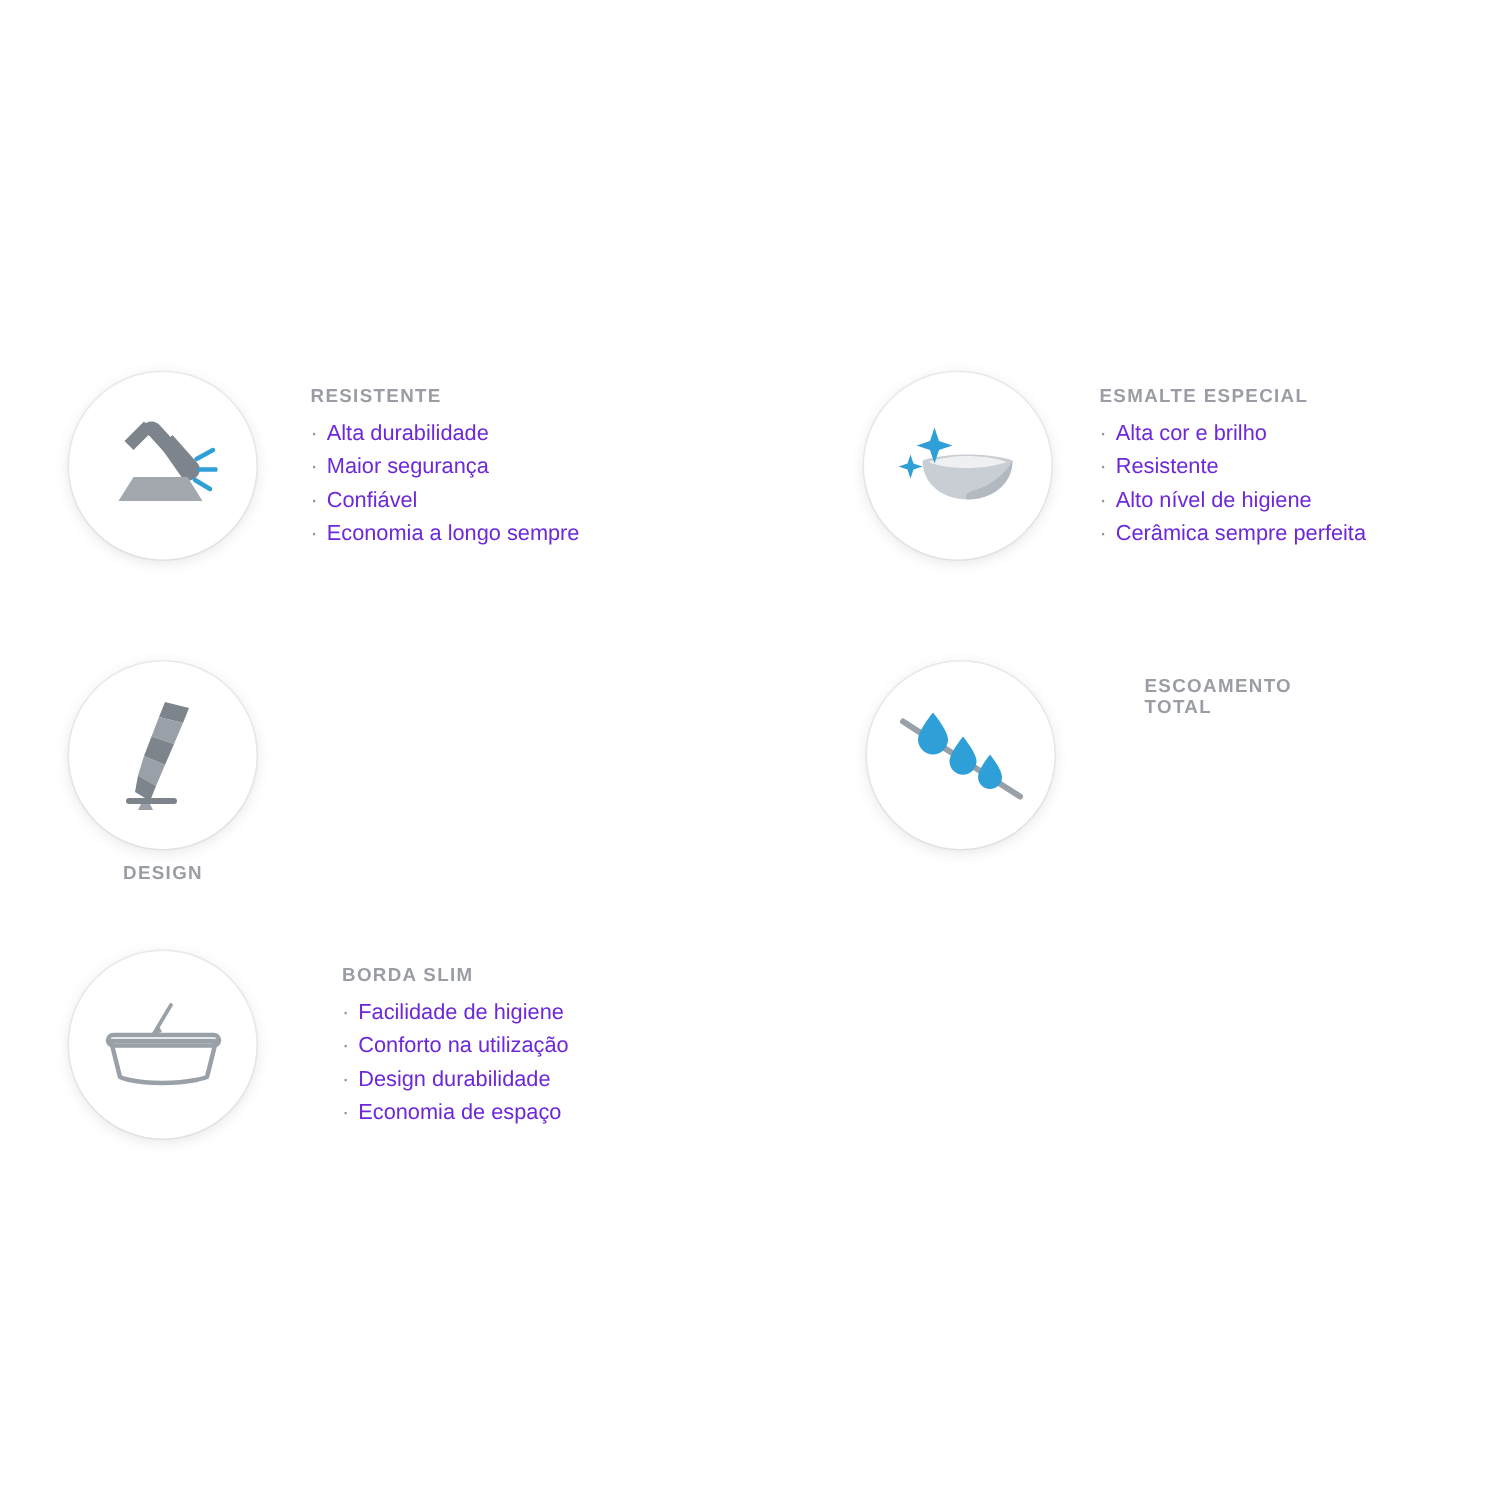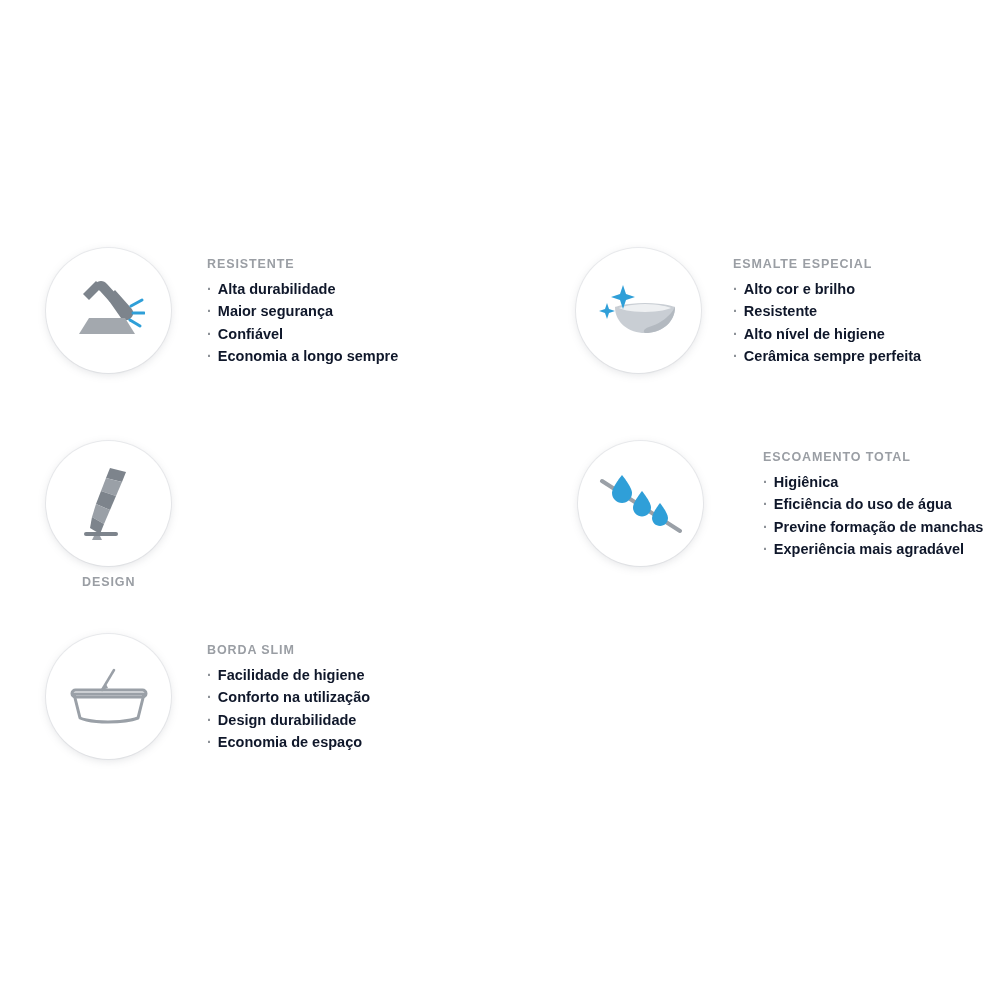--- a/index.html
+++ b/index.html
@@ -43,42 +43,41 @@
   }
   .icon-badge svg { display: block; }
 
   .text-col {
     padding-top: 9px;
   }
   .r1c1 .text-col { margin-left: 36px; }
   .r1c2 .text-col { margin-left: 32px; }
   .r2c1 .text-col { margin-left: 36px; }
   .r2c2 .text-col { margin-left: 32px; }
-  .r3c1 .text-col { margin-left: 36px; }
+  .r3c1 .text-col { margin-left: 57px; }
 
   .feat-title {
     font-size: 12.5px;
     font-weight: bold;
     letter-spacing: 0.9px;
     color: #9a9ea4;
     margin: 0 0 10px 0;
     text-transform: uppercase;
   }
   .feat-list {
     list-style: none;
     margin: 0;
     padding: 0;
   }
   .feat-list li {
     font-size: 14.5px;
-    color: #0f172a;
+    color: #6d28d9;
     line-height: 1.2;
     margin-bottom: 5px;
     white-space: nowrap;
-    font-weight: bold;
   }
   .feat-list li::before {
     content: "\00B7";
     margin-right: 6px;
     color: #8d9298;
   }
 </style>
 </head>
 <body>
 
@@ -125,21 +124,21 @@
           <g fill="#2f9fd8">
             <path d="M24 4 L27 13 L36 16 L27 19 L24 28 L21 19 L12 16 L21 13 Z"></path>
             <path d="M8 22 L10 28 L16 30 L10 32 L8 38 L6 32 L0 30 L6 28 Z"></path>
           </g>
         </svg>
       </span>
     </div>
     <div class="text-col">
       <div class="feat-title">ESMALTE ESPECIAL</div>
       <ul class="feat-list">
-        <li>Alto cor e brilho</li>
+        <li>Alta cor e brilho</li>
         <li>Resistente</li>
         <li>Alto nível de higiene</li>
         <li>Cerâmica sempre perfeita</li>
       </ul>
     </div>
   </div>
 
   <div class="feature r2c1 pos-r2c1">
     <div class="icon-badge">
       <span>
@@ -169,26 +168,20 @@
           <g fill="#2f9fd8">
             <path d="M24 6 C24 6, 34 18, 34 24 C34 29.5, 29.5 34, 24 34 C18.5 34, 14 29.5, 14 24 C14 18, 24 6, 24 6 Z"></path>
             <path d="M44 22 C44 22, 53 33, 53 38.5 C53 43.5, 49 47.5, 44 47.5 C39 47.5, 35 43.5, 35 38.5 C35 33, 44 22, 44 22 Z"></path>
             <path d="M62 34 C62 34, 70 44, 70 49 C70 53.4, 66.4 57, 62 57 C57.6 57, 54 53.4, 54 49 C54 44, 62 34, 62 34 Z"></path>
           </g>
         </svg>
       </span>
     </div>
     <div class="text-col">
       <div class="feat-title">ESCOAMENTO TOTAL</div>
-      <ul class="feat-list">
-        <li>Higiênica</li>
-        <li>Eficiência do uso de água</li>
-        <li>Previne formação de manchas</li>
-        <li>Experiência mais agradável</li>
-      </ul>
     </div>
   </div>
 
   <div class="feature r3c1 pos-r3c1">
     <div class="icon-badge">
       <span>
         <svg width="82" height="62" viewBox="0 0 82 62" aria-hidden="true">
           <path d="M6 28 L76 28 L70 52 C70 52, 60 56, 40 56 C20 56, 12 52, 12 52 Z" fill="none" stroke="#9aa0a7" stroke-width="3" stroke-linejoin="round"></path>
           <rect x="4" y="24" width="74" height="7" rx="3.5" fill="none" stroke="#9aa0a7" stroke-width="3"></rect>
           <line x1="46" y1="4" x2="34" y2="24" stroke="#9aa0a7" stroke-width="2.5" stroke-linecap="round"></line>

